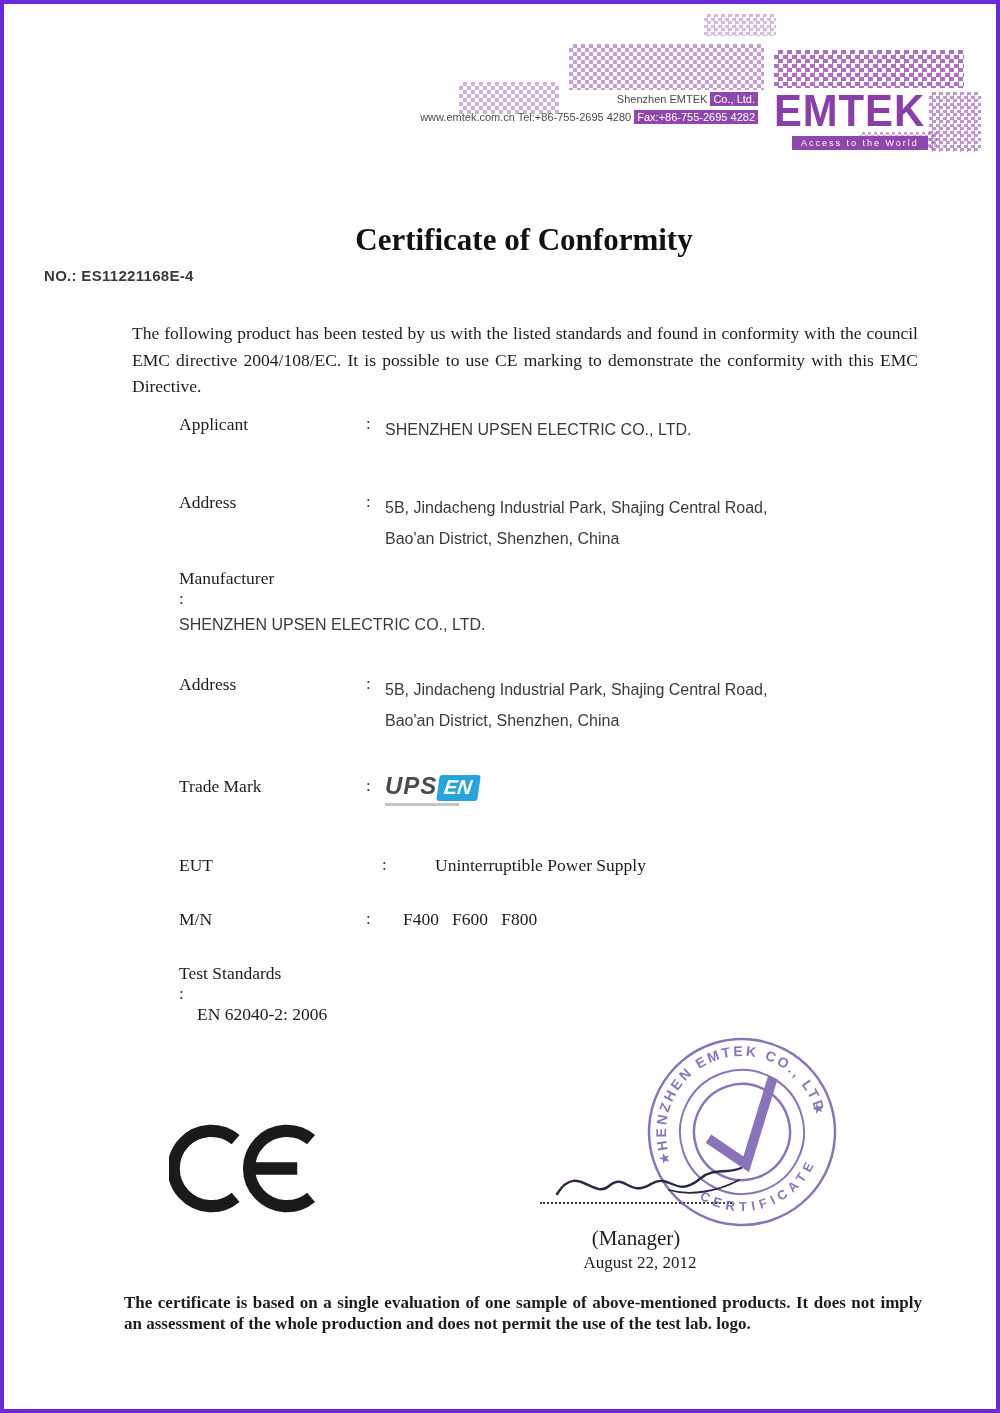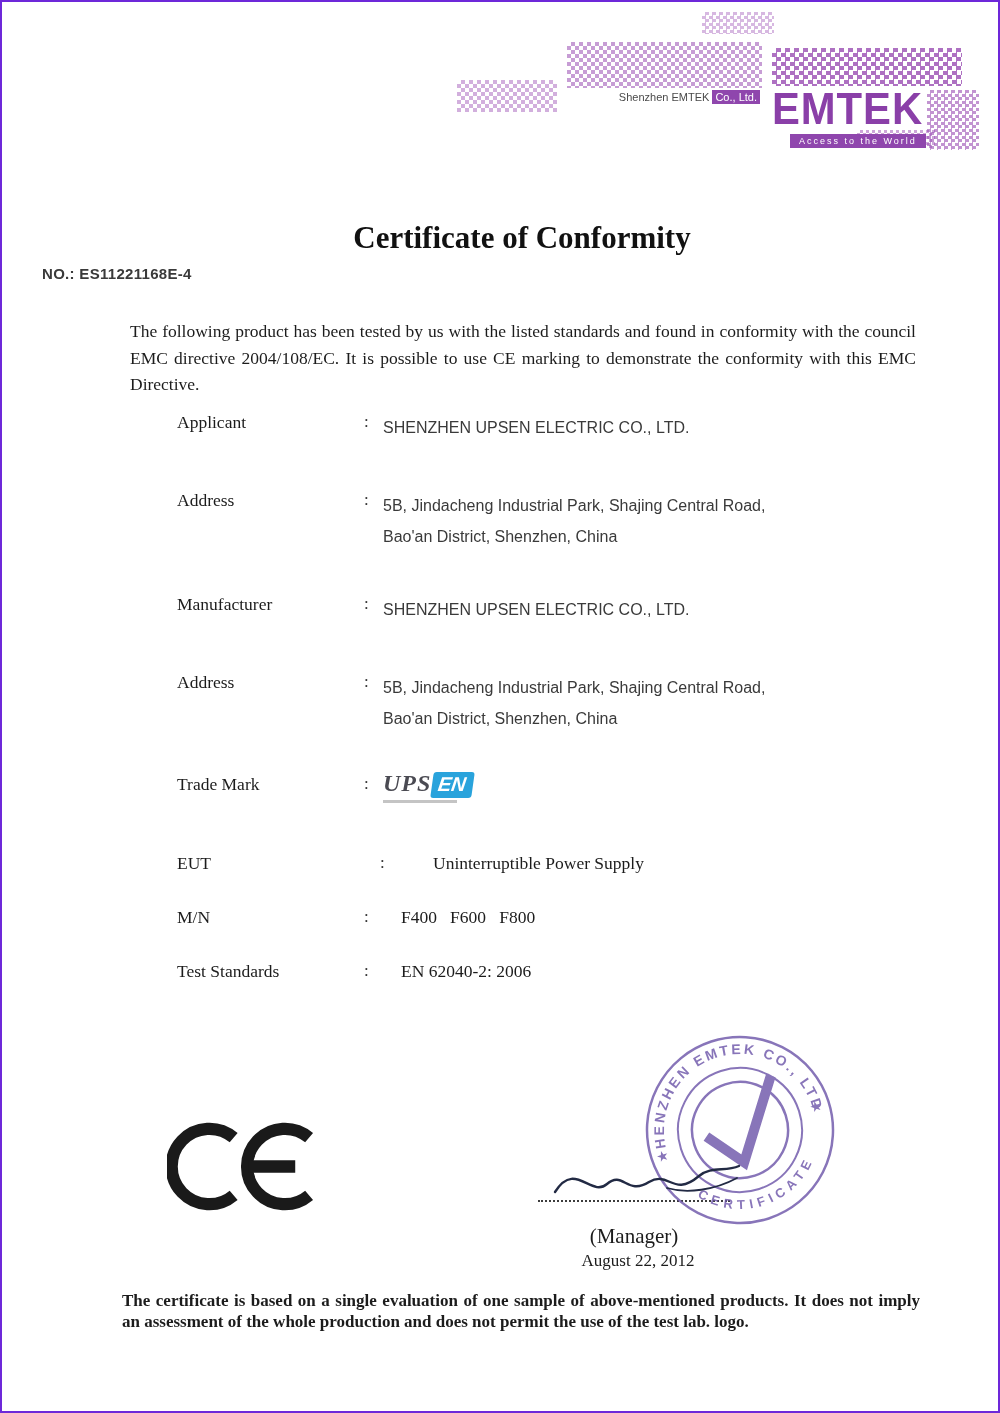--- a/index.html
+++ b/index.html
@@ -1,19 +1,19 @@
 <!DOCTYPE html>
 <html><head>
 <meta charset="utf-8">
 <style>
   * { margin:0; padding:0; box-sizing:border-box; }
   body { background:#c9c9c9; font-family:"Liberation Serif", serif; }
   .page {
     position:relative; width:1000px; height:1413px; margin:0 auto;
-    background:#ffffff; border:2px solid #6d28d9; overflow:hidden;
+    background:#ffffff; border:4px solid #6d28d9; overflow:hidden;
   }
 
   
   .px {
     position:absolute; z-index:0;
     background-image:repeating-conic-gradient(#9a4db3 0% 25%, transparent 0% 50%);
     background-size:8px 8px;
   }
   .pA { left:565px; top:40px;  width:195px; height:46px; opacity:.55; }
   .pB { left:770px; top:46px;  width:190px; height:38px; opacity:.8;  background-size:9px 9px; }
@@ -63,31 +63,31 @@
   .row { position:absolute; left:175px; display:flex; z-index:1; }
   .row .lbl { width:187px; font-size:17.5px; color:#1c1c1c; font-family:"Liberation Serif", serif; }
   .row .colon { width:19px; font-size:17px; color:#333; }
   .row .val { font-size:16px; color:#3a3a3a; }
   .val.sans { font-family:"Liberation Sans", sans-serif; line-height:31px; }
   .val.serif { font-family:"Liberation Serif", serif; font-size:17.5px; color:#1c1c1c;margin-left:18px; }
   .pre { white-space:pre; }
 
   .r-applicant    { top:410px; }
   .r-address1     { top:488px; }
-  .r-manufacturer { top:592px; }
+  .r-manufacturer { top:564px;flex-direction:column; }
   .r-address2     { top:670px; }
   .r-trademark    { top:772px; }
   .r-eut          { top:851px;gap:16px; }
   .r-mn           { top:905px; }
-  .r-standards    { top:959px; }
+  .r-standards    { top:959px;flex-direction:column; }
 
   
   .tm-wrap { display:inline-block; position:relative; top:-4px; }
   .tm-ups {
-    font-family:Liberation Serif, serif; font-style:italic; font-weight:800;
+    font-family:Liberation Sans, sans-serif; font-style:italic; font-weight:800;
     font-size:24px; color:#4a4a52; letter-spacing:1px;
   }
   .tm-en {
     display:inline-block; font-family:"Liberation Sans", sans-serif; font-style:italic;
     font-weight:800; font-size:20px; color:#ffffff; background:#29a3dc;
     padding:1px 7px 2px 6px; border-radius:3px; margin-left:1px;
     transform:skewX(-8deg);
   }
   .tm-sub { width:74px; height:3px; background:#c4c4c4; margin-top:2px; }
 
@@ -131,20 +131,24 @@
   <div class="px pB"></div>
   <div class="px pC"></div>
   <div class="px pD"></div>
   <div class="px pE"></div>
   <div class="px pF"></div>
 
   <div class="letterhead">
     <div>
       <span>Shenzhen EMTEK</span>
       <span class="hl">Co., Ltd.</span>
+    </div>
+    <div>
+      <span>www.emtek.com.cn  Tel:+86-755-2695 4280</span>
+      <span class="hl">Fax:+86-755-2695 4282</span>
     </div>
   </div>
 
   <div class="emtek-logo">EMTEK</div>
   <div class="tagline">Access to the World</div>
 
   <h1 class="cert-title">Certificate of Conformity</h1>
   <div class="cert-no">
     <span>NO.:</span>
     <span>ES11221168E-4</span>

